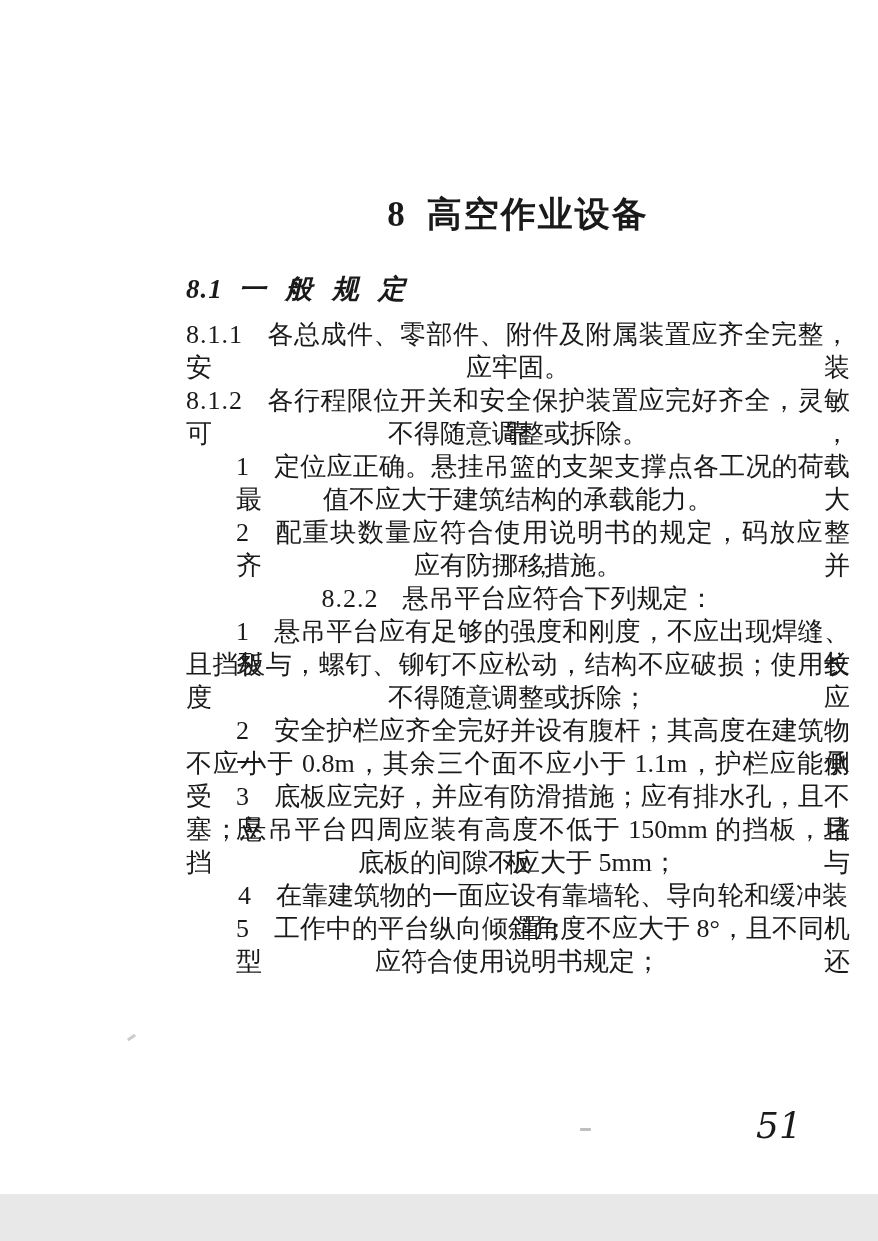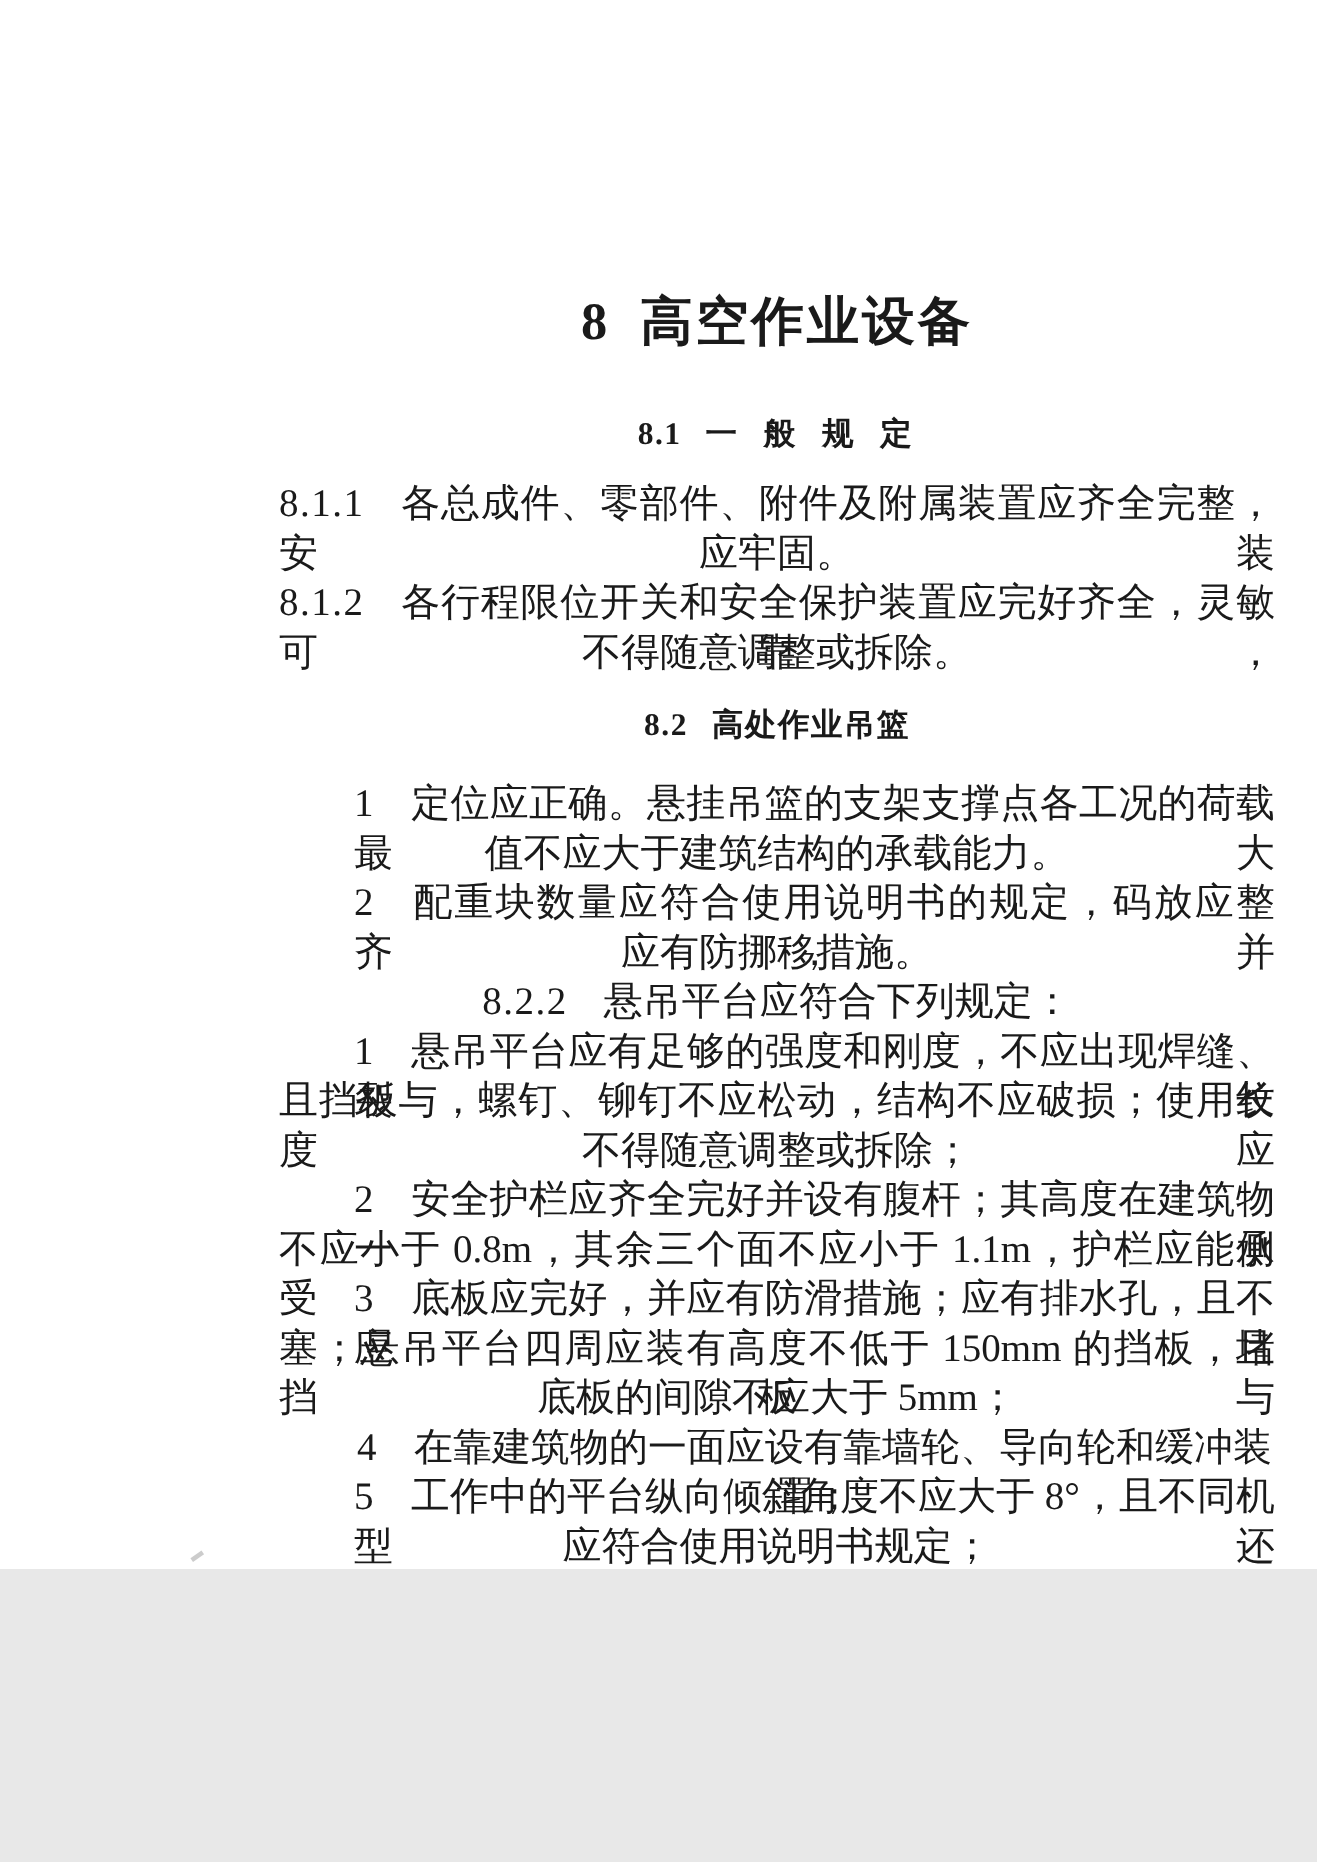--- a/index.html
+++ b/index.html
@@ -1,35 +1,36 @@
 <!DOCTYPE html>
 <html><head>
 <meta charset="utf-8">
 <style>
   html,body { margin:0; padding:0; background:#e8e8e8; }
   .page {
-    position:relative; width:878px; height:1046px; margin:0 auto;
+    position:relative; width:878px; height:1194px; margin:0 auto;
     background:#ffffff; overflow:hidden;
     font-family:"Liberation Serif","DejaVu Serif",serif;
     color:#1a1a1a;
   }
   .content { position:absolute; left:186px; top:0; width:664px; }
 
   .chapter-title {
     padding-top:192px; text-align:center;
     font-weight:bold; font-size:35px; line-height:46px;
     white-space:nowrap;
   }
   .chapter-title .num { font-family:"Liberation Serif","DejaVu Serif",serif; margin-right:22px; }
   .chapter-title .ttl { letter-spacing:2px; }
 
   .section-heading {
-    text-align:center; font-weight:bold; font-size:21px; line-height:30px;
+    text-align:left; font-weight:bold; font-size:27px; line-height:30px;
     font-family:"Liberation Sans","DejaVu Sans",sans-serif;
     white-space:nowrap;
+    font-style:italic;
   }
   .section-heading .num {
     font-family:"Liberation Serif","DejaVu Serif",serif;
     margin-right:16px; letter-spacing:1px;
   }
   .sh-81 { margin-top:36px; margin-bottom:14px; }
   .sh-81 .ttl { letter-spacing:3px; word-spacing:6px; }
   .sh-82 { margin-top:17px; margin-bottom:20px; }
   .sh-82 .ttl { letter-spacing:1px; }
 
@@ -61,21 +62,20 @@
 <body>
 
 <div class="page">
   <div class="content">
       <div class="chapter-title"><span class="num">8</span><span class="ttl">高空作业设备</span></div>
       <div class="section-heading sh-81"><span class="num">8.1</span><span class="ttl">一 般 规 定</span></div>
       <div class="line justify"><span class="pfx">8.1.1</span>各总成件、零部件、附件及附属装置应齐全完整，安装</div>
       <div class="line">应牢固。</div>
       <div class="line justify"><span class="pfx">8.1.2</span>各行程限位开关和安全保护装置应完好齐全，灵敏可靠，</div>
       <div class="line">不得随意调整或拆除。</div>
-      <div class="section-heading sh-82"><span class="num">8.2</span><span class="ttl">高处作业吊篮</span></div>
       <div class="line justify indent"><span class="pfx">1</span>定位应正确。悬挂吊篮的支架支撑点各工况的荷载最大</div>
       <div class="line">值不应大于建筑结构的承载能力。</div>
       <div class="line justify indent"><span class="pfx">2</span>配重块数量应符合使用说明书的规定，码放应整齐，并</div>
       <div class="line">应有防挪移措施。</div>
       <div class="line"><span class="pfx">8.2.2</span>悬吊平台应符合下列规定：</div>
       <div class="line justify indent"><span class="pfx">1</span>悬吊平台应有足够的强度和刚度，不应出现焊缝、裂纹</div>
       <div class="line justify">且挡板与，螺钉、铆钉不应松动，结构不应破损；使用长度应</div>
       <div class="line">不得随意调整或拆除；</div>
       <div class="line justify indent"><span class="pfx">2</span>安全护栏应齐全完好并设有腹杆；其高度在建筑物一侧</div>
       <div class="line justify">不应小于 0.8m，其余三个面不应小于 1.1m，护栏应能承受</div>

